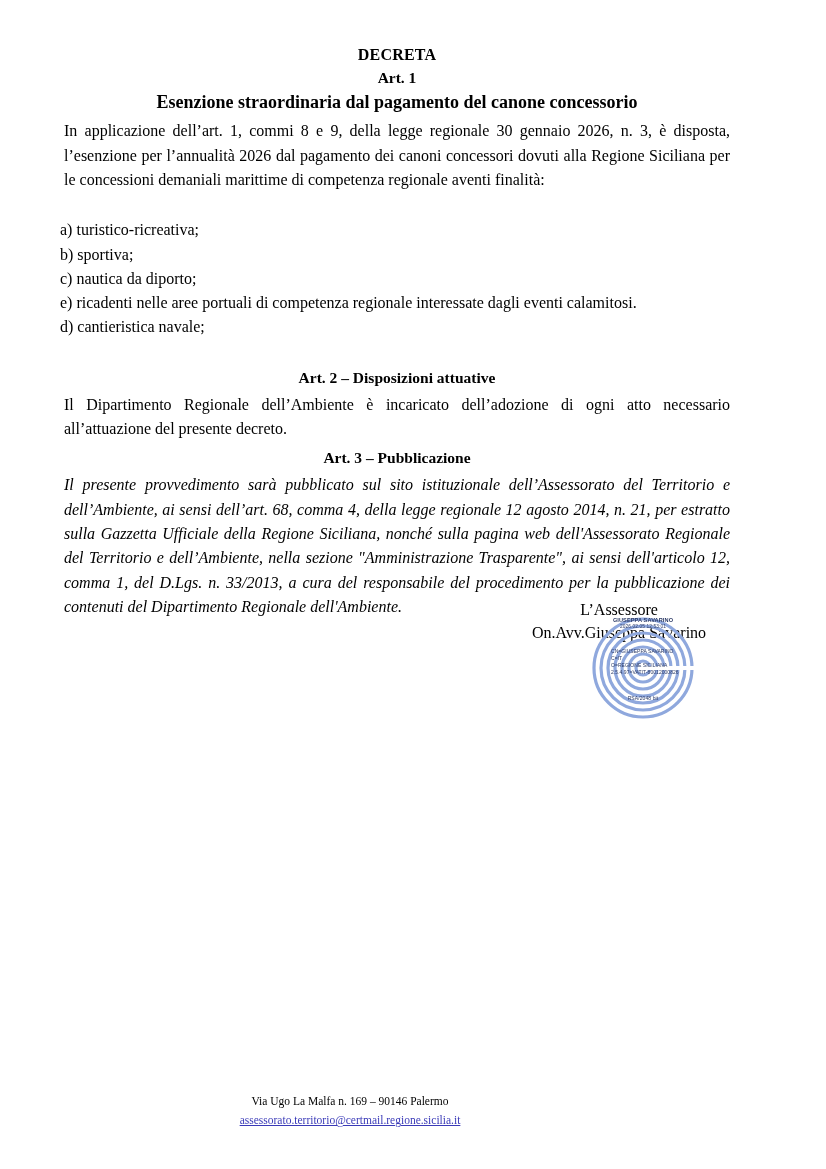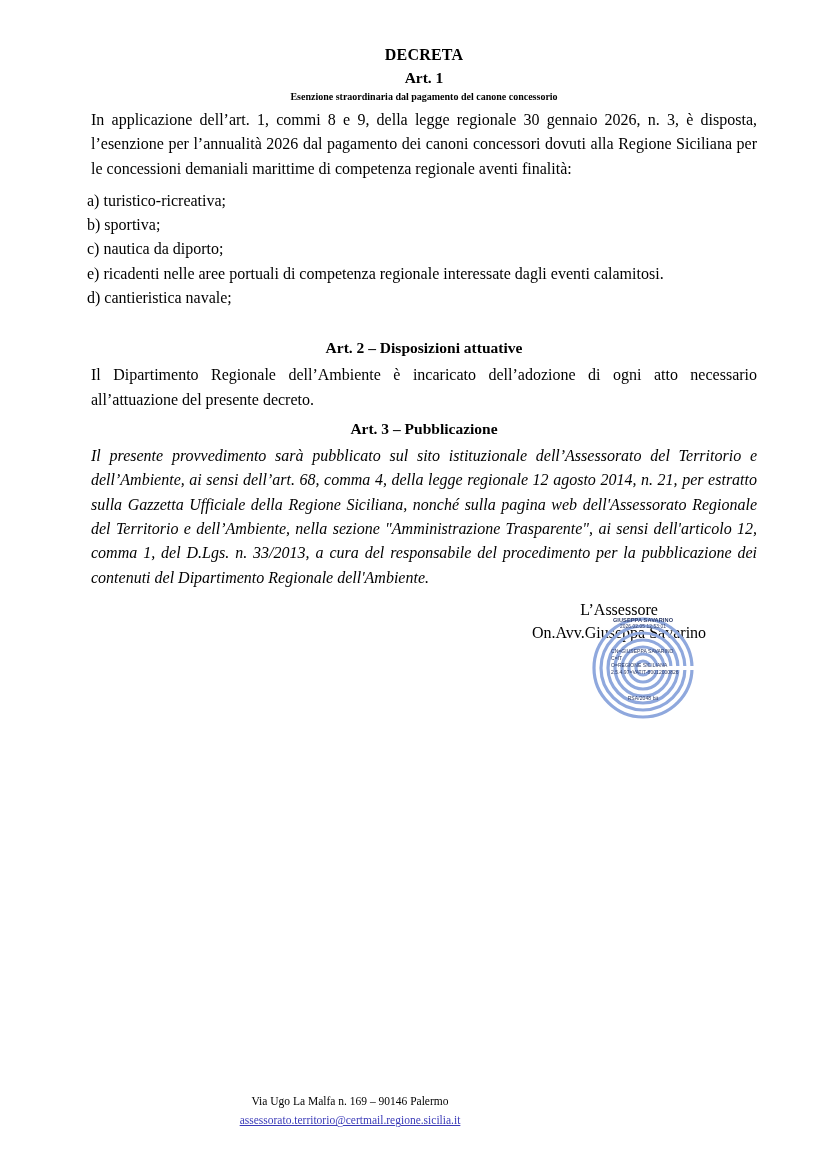--- a/index.html
+++ b/index.html
@@ -21,21 +21,21 @@
     position: absolute;
     left: 0;
     top: 0;
     width: 826px;
     height: 1169px;
     background: #ffffff;
   }
 
   .content {
     position: absolute;
-    left: 87px;
+    left: 60px;
     top: 44px;
     width: 674px;
   }
 
   .h-center {
     text-align: center;
     font-weight: bold;
     font-size: 15.5px;
     line-height: 1.42;
   }
@@ -43,38 +43,38 @@
   .h-decreta {
     font-size: 16px;
     letter-spacing: 0.2px;
   }
 
   .h-art {
     font-size: 15.5px;
   }
 
   .h-title {
-    font-size: 10px;
+    font-size: 18px;
     margin-top: 1px;
   }
 
   p.body-par {
     margin: 4px;
     font-size: 16px;
     line-height: 1.52;
     text-align: justify;
     text-justify: inter-word;
   }
 
   .par-intro {
     margin-top: 2px;
   }
 
   .list-block {
-    margin-top: 8px;
+    margin-top: 26px;
     font-size: 16px;
     line-height: 1.52;
   }
   .list-block .li {
     text-align: left;
     white-space: nowrap;
   }
 
   .art2-head {
     margin-top: 27px;

